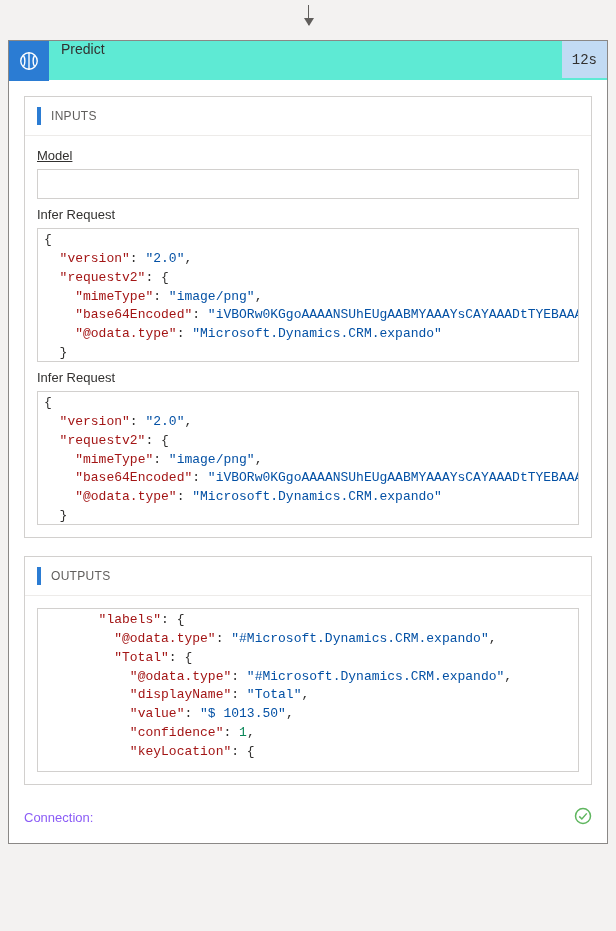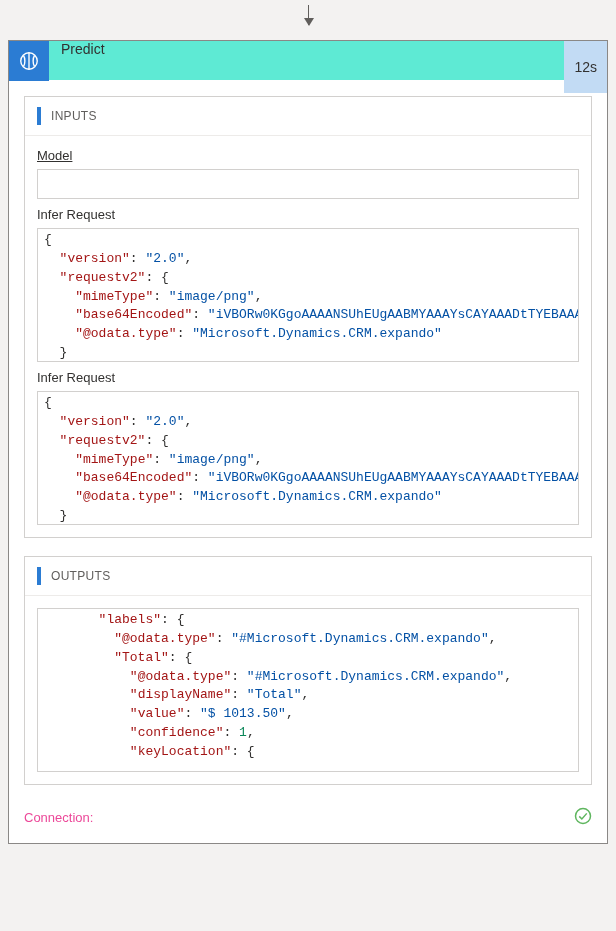--- a/index.html
+++ b/index.html
@@ -55,25 +55,26 @@
     }
     .header-title {
       flex: 1;
       padding-left: 12px;
       font-size: 14px;
       color: #323130;
     }
     .header-time {
       background: #c2dbf4;
       padding: 0 10px;
-      height: 52px;
+      height: 37px;
       display: flex;
       align-items: center;
       font-size: 14px;
       color: #323130;
+      font-family: Liberation Mono, monospace;
     }
     .body-content {
       padding: 15px;
     }
     .section-card {
       border: 1px solid #d2d0ce;
       margin-bottom: 18px;
     }
     .section-header {
       display: flex;
@@ -144,21 +145,21 @@
     .tok-key { color: #a31515; }
     .tok-str { color: #0451a5; }
     .tok-punct { color: #323130; }
     .tok-num { color: #098658; }
     .footer-row {
       display: flex;
       align-items: center;
       justify-content: space-between;
       padding: 4px 0 0 0;
       font-size: 13px;
-      color: #ec4899;
+      color: #8b5cf6;
     }
     .success-icon {
       width: 18px;
       height: 18px;
     }
   </style>
 </head>
 <body>
 
 <div class="arrow-container">

